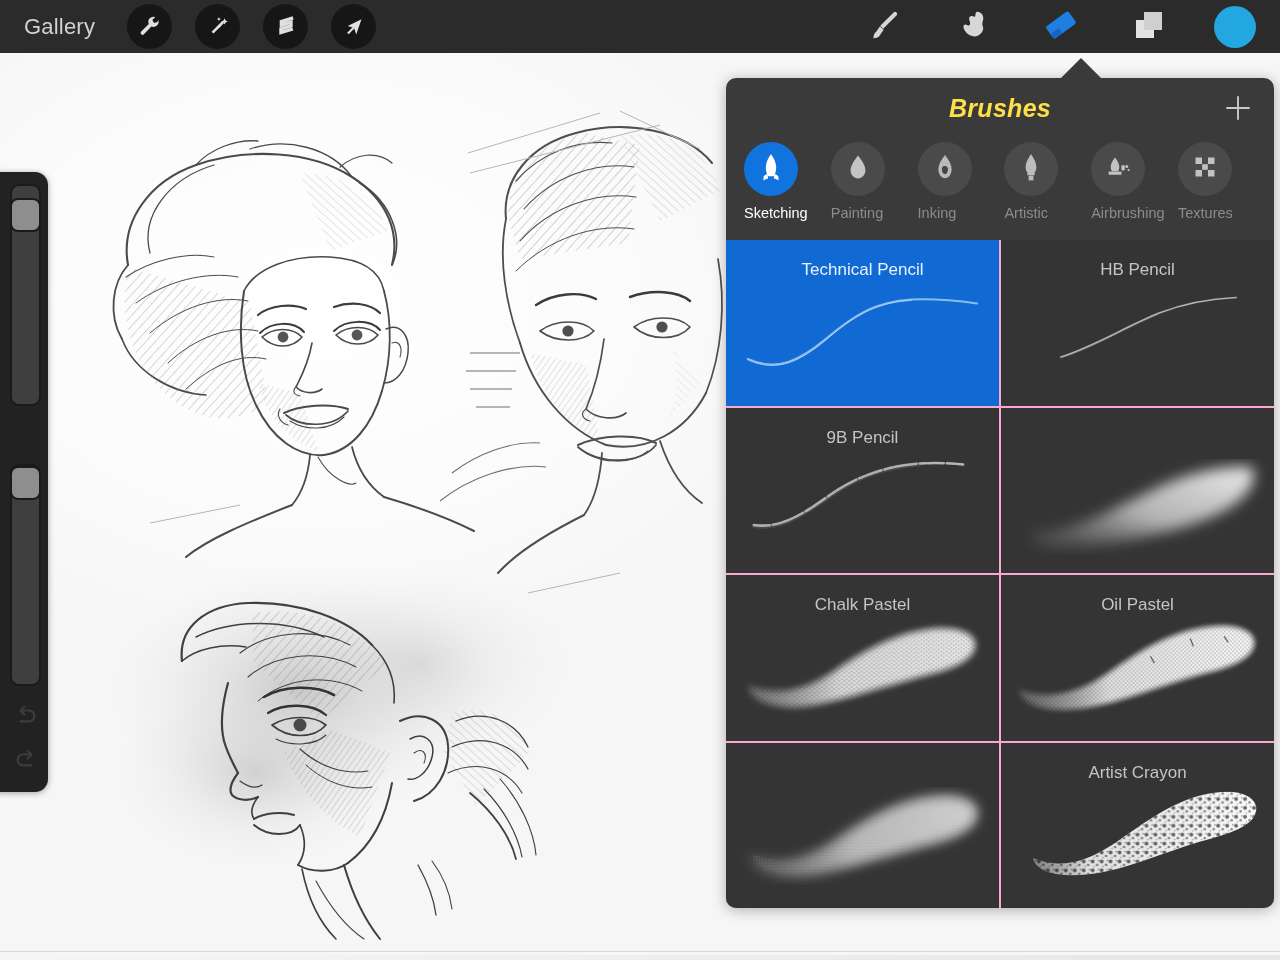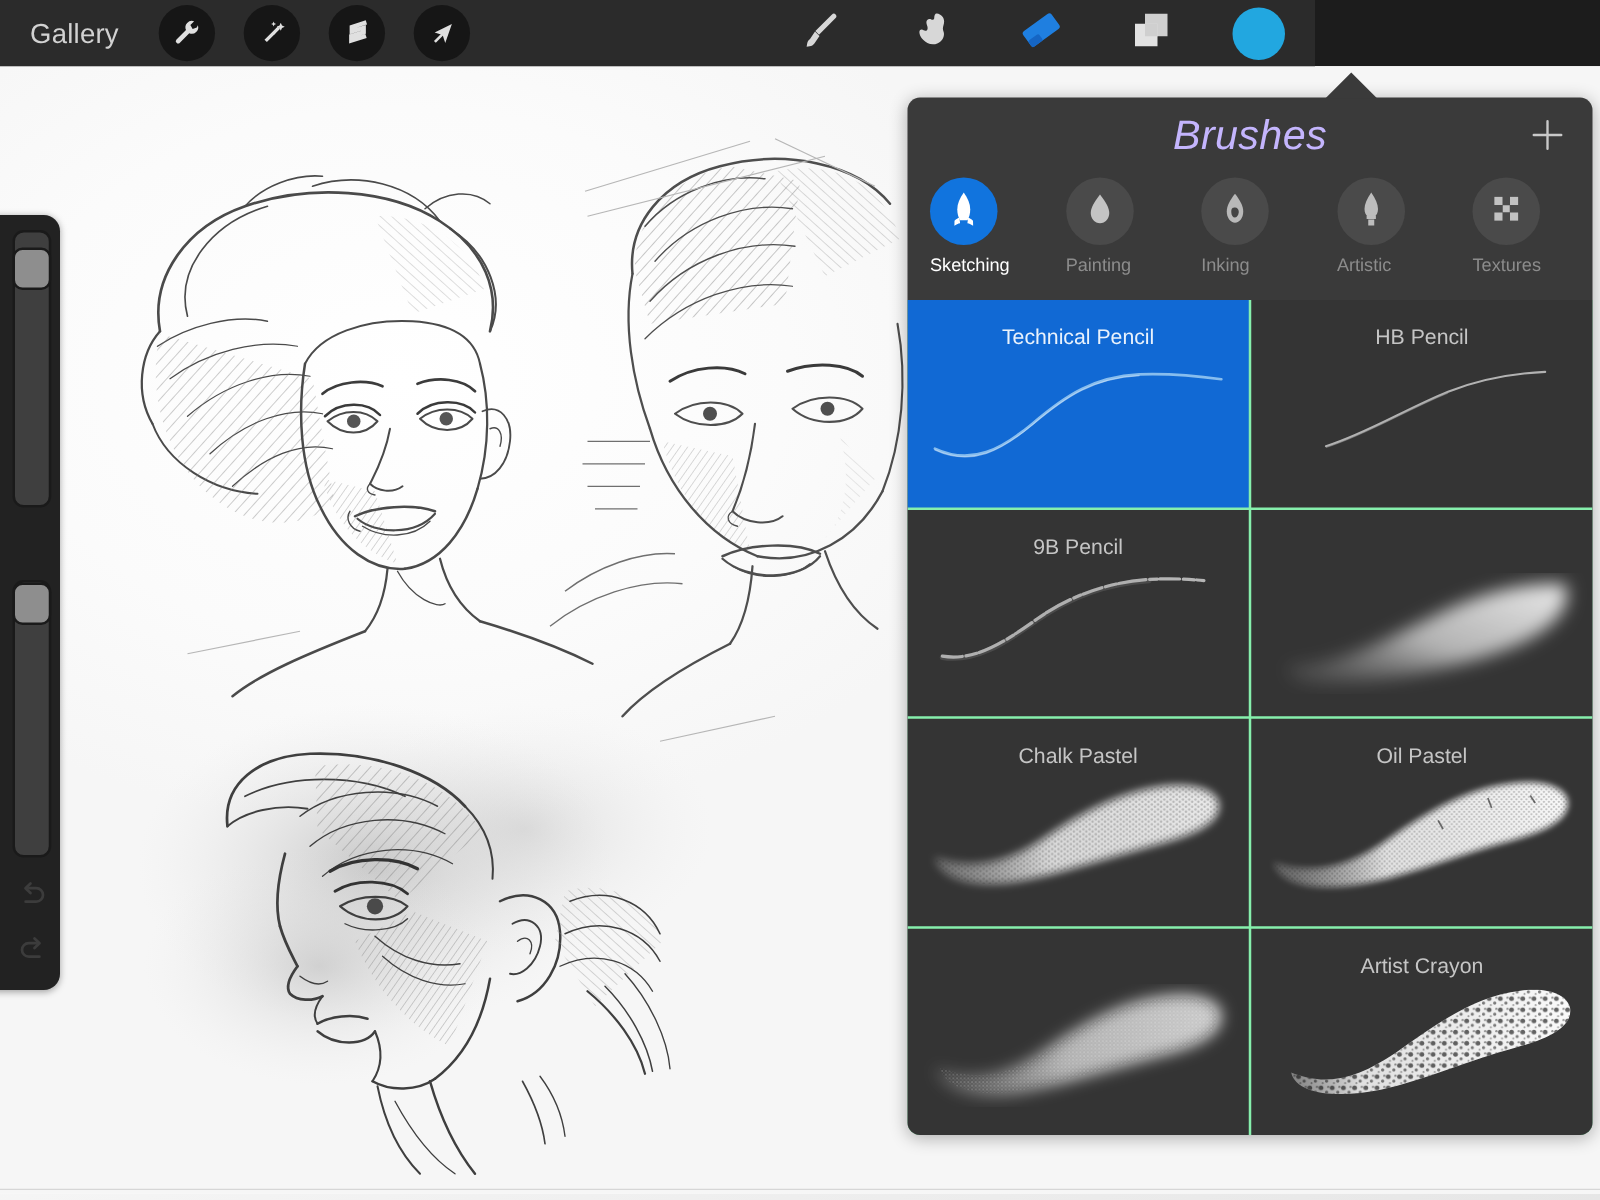--- a/index.html
+++ b/index.html
@@ -27,21 +27,21 @@
       #fbfbfb;
   }
   .canvas-bottom-line {
     position: absolute; left: 0; bottom: 3px; width: 1280px; height: 1px;
     background: #d6d6d6;
   }
   .art-svg { position: absolute; left: 0; top: 0; }
 
   
   .topbar {
-    position: absolute; left: 0; top: 0; width: 1052px; height: 53px;
+    position: absolute; left: 0; top: 0; width: 1280px; height: 53px;
     background: #2b2b2b;
     display: flex; align-items: center;
     z-index: 30;
   }
   .gallery-btn {
     margin-left: 24px;
     color: #d2d2d2;
     font-size: 22px;
     letter-spacing: .2px;
     cursor: pointer;
@@ -114,21 +114,21 @@
     border-left: 21px solid transparent;
     border-right: 21px solid transparent;
     border-bottom: 21px solid #3a3a3a;
     z-index: 41;
   }
   .panel-head {
     position: relative; height: 60px;
     display: flex; align-items: center; justify-content: center;
   }
   .panel-title {
-    color: #c4b5fd; font-size: 33px; font-weight: normal; font-style: italic;
+    color: #fde047; font-size: 25px; font-weight: bold; font-style: italic;
     letter-spacing: .3px;
   }
   .plus-btn {
     position: absolute; right: 18px; top: 14px;
     width: 36px; height: 36px; cursor: pointer;
     display: flex; align-items: center; justify-content: center;
   }
   .cats {
     display: flex; justify-content: space-between;
     padding: 4px 18px 0 18px;
@@ -143,21 +143,21 @@
   .cat.active .cat-circ { background: #1174de; }
   .cat-label { margin-top: 9px; font-size: 14.5px; color: #8c8c8c; white-space: nowrap; }
   .cat.active .cat-label { color: #ffffff; }
 
   .brush-grid {
     position: absolute; left: 0; top: 162px; width: 548px; height: 668px;
     display: grid;
     grid-template-columns: 1fr 1fr;
     grid-template-rows: repeat(4, 1fr);
     gap: 2px;
-    background: #86efac;
+    background: #f9a8d4;
   }
   .brush-cell {
     position: relative;
     background: #343434;
     overflow: hidden;
     cursor: pointer;
   }
   .brush-cell.selected { background: #1169d4; }
   .brush-name {
     position: absolute; top: 20px; left: 0; width: 100%;
@@ -545,20 +545,34 @@
             <svg width="22" height="30" viewBox="0 0 22 30">
               <path d="M11 2c3.4 5 5.4 9.4 5.4 13.2 0 2.8-1.1 4.8-2.3 5.8H7.9c-1.2-1-2.3-3-2.3-5.8C5.6 11.4 7.6 7 11 2z" fill="#bdbdbd"></path>
               <rect x="7.3" y="20.6" width="7.4" height="2.6" fill="#bdbdbd"></rect>
               <rect x="8.6" y="23.6" width="4.8" height="4.8" fill="#bdbdbd"></rect>
             </svg>
           </span>
         </div>
         <div class="cat-label">Artistic</div>
       </div>
 
+      <div class="cat">
+        <div class="cat-circ">
+          <span>
+            <svg width="28" height="28" viewBox="0 0 28 28">
+              <path d="M11 4.5c2.6 3.2 4.3 6.6 4.3 9.5 0 1.9-.6 3.4-1.4 4.3H8.1c-.8-.9-1.4-2.4-1.4-4.3 0-2.9 1.7-6.3 4.3-9.5z" fill="#c2c2c2"></path>
+              <rect x="4.6" y="18.6" width="12.8" height="3.2" rx=".6" fill="#c2c2c2"></rect>
+              <rect x="17.4" y="12.2" width="3.4" height="5.2" rx=".8" fill="#c2c2c2"></rect>
+              <circle cx="22.8" cy="13.4" r="1.5" fill="#c2c2c2"></circle>
+              <circle cx="24.6" cy="17.1" r="1.1" fill="#c2c2c2"></circle>
+            </svg>
+          </span>
+        </div>
+        <div class="cat-label">Airbrushing</div>
+      </div>
 
       <div class="cat">
         <div class="cat-circ">
           <span>
             <svg width="26" height="26" viewBox="0 0 26 26">
               <rect x="3.5" y="3.5" width="6.5" height="6.5" fill="#c2c2c2"></rect>
               <rect x="16" y="3.5" width="6.5" height="6.5" fill="#c2c2c2"></rect>
               <rect x="3.5" y="16" width="6.5" height="6.5" fill="#c2c2c2"></rect>
               <rect x="16" y="16" width="6.5" height="6.5" fill="#c2c2c2"></rect>
               <rect x="10.2" y="10.2" width="5.6" height="5.6" fill="#c2c2c2"></rect>

